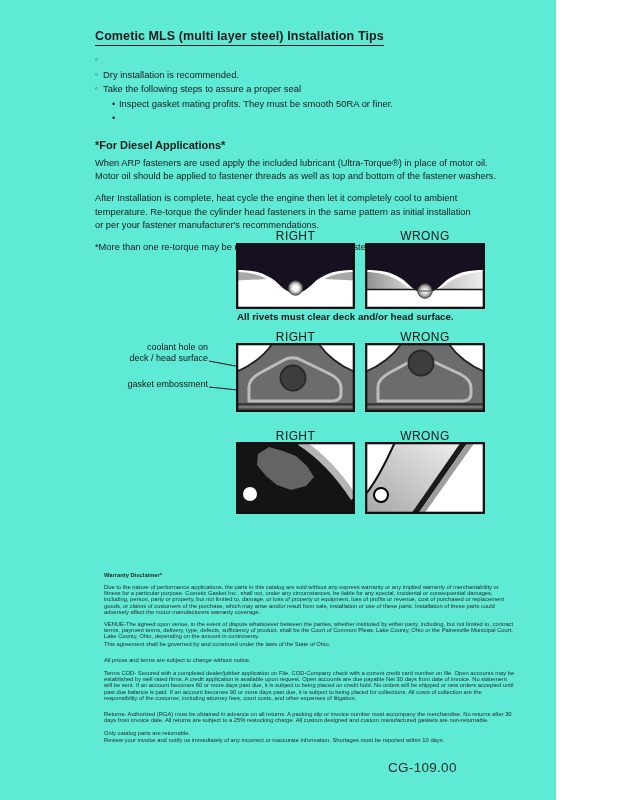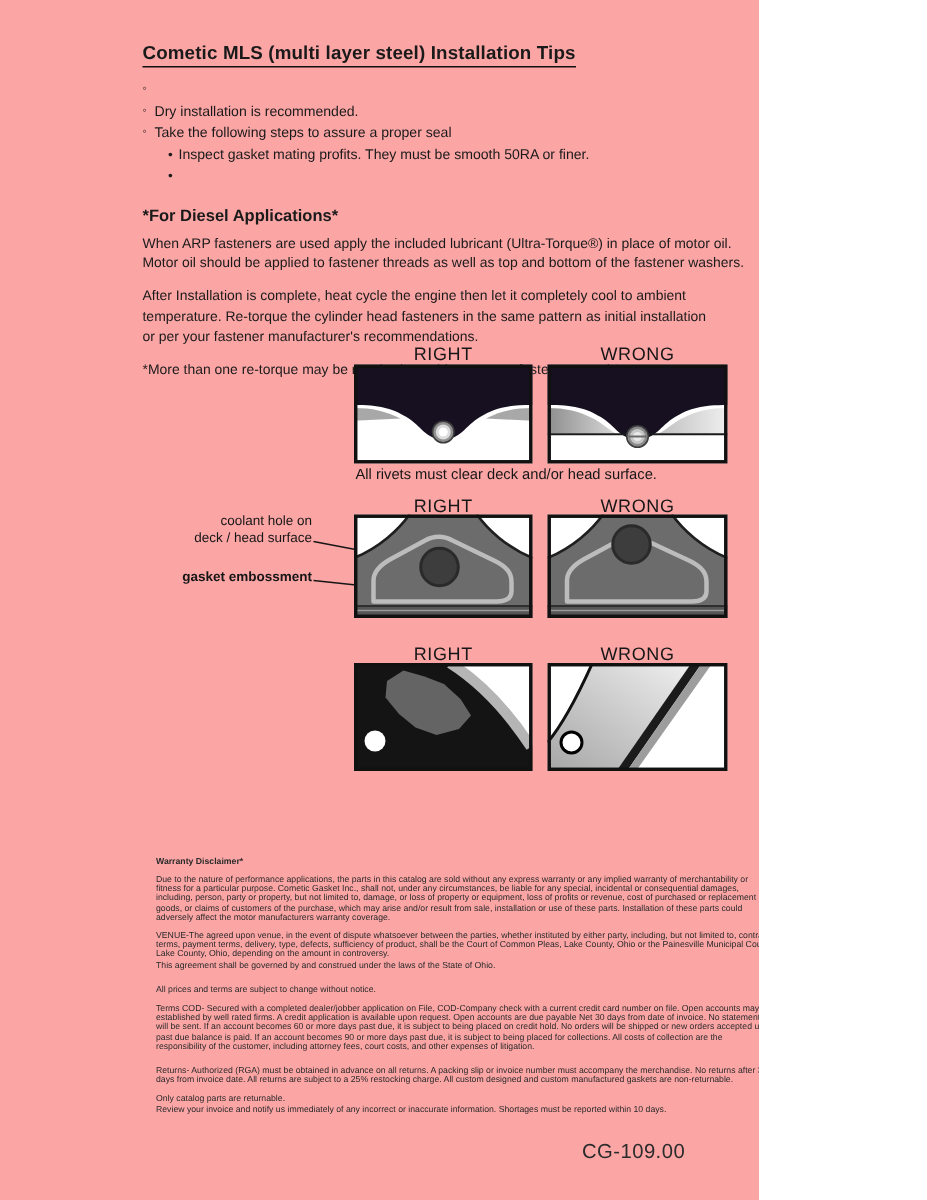--- a/index.html
+++ b/index.html
@@ -1,16 +1,16 @@
 <!DOCTYPE html>
 <html><head>
 <meta charset="utf-8">
 <style>
   html,body{margin:0;padding:0;background:#fff;}
-  .page{position:relative;width:506px;height:800px;background:#fca5a5;
+  .page{position:relative;width:556px;height:800px;background:#5eead4;
         font-family:"Liberation Sans","DejaVu Sans",sans-serif;color:#1a1a1a;overflow:hidden;}
   
   .main{position:absolute;left:95px;top:26px;width:450px;}
   .title{display:inline-block;font-size:12.5px;font-weight:bold;border-bottom:1.6px solid #111;
          padding-bottom:2px;margin:0 0 7px 0;letter-spacing:.1px;}
   .bul{display:flex;font-size:9.4px;line-height:14.6px;}
   .bul .mk{width:8px;flex:0 0 8px;font-size:8px;line-height:14.6px;}
   .bul.sub{margin-left:17px;}
   .bul.sub .mk{width:7px;flex:0 0 7px;font-size:9px;}
   .dz-head{font-size:11px;font-weight:bold;margin:13px 0 6px 0;}
@@ -97,30 +97,30 @@
     <path d="M0,29 C12,29 21,31 31.5,36.5 C38,40.5 43,45 46,46 L0,46 Z" fill="url(#gw1l)"></path>
     <path d="M120,29 C108,29 99,31 88.5,36.5 C82,40.5 77,45 74,46 L120,46 Z" fill="url(#gw1r)"></path>
     <line x1="0" y1="46.5" x2="120" y2="46.5" stroke="#1a1a1a" stroke-width="1.4"></line>
     <circle cx="60" cy="48" r="7.2" fill="#8a8a8a" stroke="#3c3c3c" stroke-width="1"></circle>
     <circle cx="60" cy="48" r="5" fill="#c6c6c6"></circle>
     <circle cx="60" cy="48" r="3" fill="#e9e9e9"></circle>
     <line x1="54" y1="48" x2="66" y2="48" stroke="#6a6a6a" stroke-width="1.3"></line>
     <rect x="1" y="1" width="118" height="64" fill="none" stroke="#111111" stroke-width="2.6"></rect>
   </svg>
 
-  <div class="dcap" style="left:237px;top:311px;">All rivets must clear deck and/or head surface.</div>
+  <div class="dcap" style="left:237px;top:311px;font-weight:bold;">All rivets must clear deck and/or head surface.</div>
 
   <div class="dlabel" style="left:236px;top:330px;width:119px;">RIGHT</div>
   <div class="dlabel" style="left:365px;top:330px;width:120px;">WRONG</div>
 
   <div class="sidelab" style="left:98px;top:342px;width:110px;">
     <div>coolant hole on</div>
     <div>deck / head surface</div>
   </div>
-  <div class="sidelab" style="left:98px;top:379px;width:110px;font-weight:bold;">gasket embossment</div>
+  <div class="sidelab" style="left:98px;top:379px;width:110px;">gasket embossment</div>
 
   <svg class="panel" style="left:205px;top:355px;" width="100" height="45" viewBox="0 0 100 45">
     <line x1="4" y1="6" x2="88" y2="22" stroke="#161616" stroke-width="1"></line>
     <line x1="4" y1="32" x2="56" y2="37.5" stroke="#161616" stroke-width="1"></line>
   </svg>
 
   <svg class="panel" style="left:236px;top:343px;" width="119" height="69" viewBox="0 0 119 69">
     <rect x="0" y="0" width="119" height="69" fill="#6c6c6c"></rect>
     <path d="M0,0 L37,0 C30,10 17,22 0,29 Z" fill="#ffffff"></path>
     <path d="M37,0 C30,10 17,22 0,29" fill="none" stroke="#1f1f1f" stroke-width="1.8"></path>

